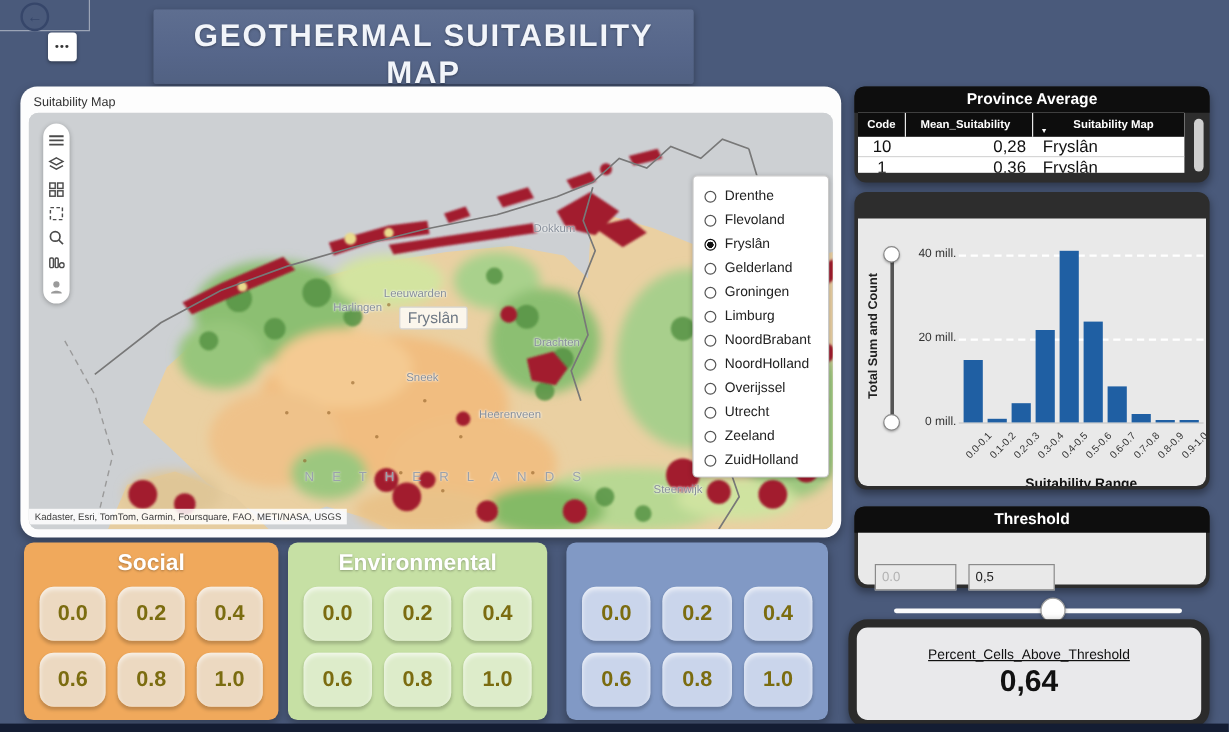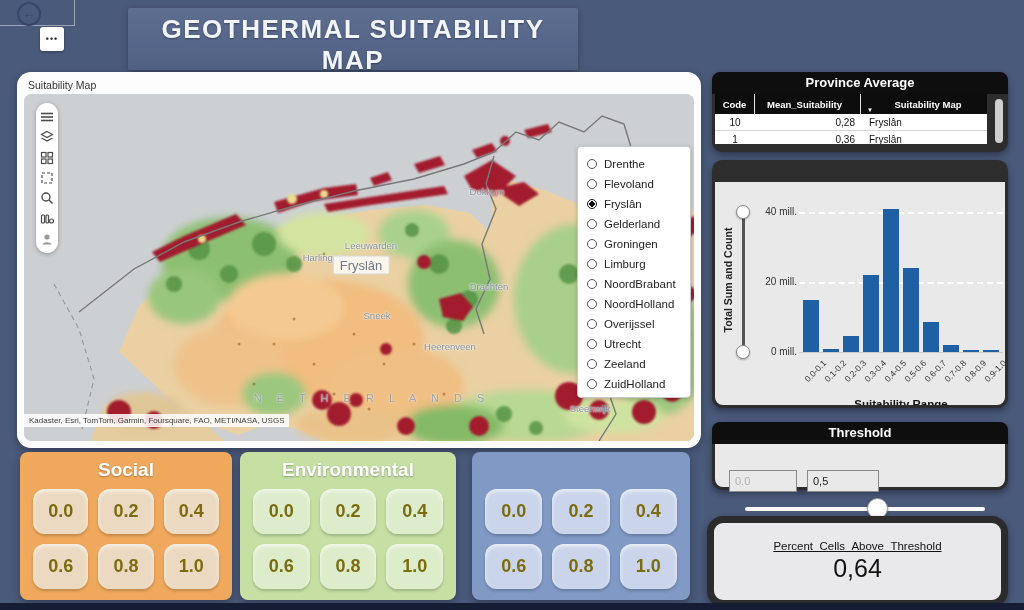--- a/index.html
+++ b/index.html
@@ -21,26 +21,26 @@
       text-shadow:0 1px 2px rgba(0,0,0,.35);}
   .title-sub{color:#e7ecf5;font-size:16px;letter-spacing:1px;margin-top:2px;}
 
   
   .map-panel{position:absolute;left:17px;top:72px;width:684px;height:376px;background:#fdfdfd;
       border-radius:14px;box-shadow:0 3px 8px rgba(0,0,0,.3);}
   .map-title{position:absolute;left:11px;top:7px;font-size:10.5px;color:#333;}
   .map-viewport{position:absolute;left:7px;top:22px;width:670px;height:347px;background:#cdd0d3;
       border-radius:8px;overflow:hidden;}
   .map-label{position:absolute;transform:translate(-50%,-50%);font-size:9.5px;color:#868e99;
-      text-shadow:0 0 2px #fff,0 0 2px #fff;white-space:nowrap;pointer-events:none;margin-left:25px;}
+      text-shadow:0 0 2px #fff,0 0 2px #fff;white-space:nowrap;pointer-events:none;}
   .region-label{position:absolute;transform:translate(-50%,-50%);background:rgba(255,255,255,.8);
       border:1px solid #d6d6d6;border-radius:2px;padding:1px 6px;font-size:13px;color:#6e7884;white-space:nowrap;}
   .country-label{position:absolute;transform:translate(-50%,-50%);font-size:11px;color:#9aa1ab;
       letter-spacing:6px;text-shadow:0 0 2px #fff;white-space:nowrap;}
-  .attribution{position:absolute;left:0;bottom:14px;background:rgba(255,255,255,.85);
+  .attribution{position:absolute;left:0;bottom:4px;background:rgba(255,255,255,.85);
       font-size:8px;color:#3c3c3c;padding:2px 5px;white-space:nowrap;text-align:center;}
   .map-toolbar{position:absolute;left:19px;top:31px;width:22px;height:150px;background:#fff;
       border-radius:11px;box-shadow:0 1px 4px rgba(0,0,0,.3);display:flex;flex-direction:column;
       align-items:center;justify-content:space-between;padding:7px 0;box-sizing:border-box;}
   .tb-icon{width:14px;height:14px;display:block;}
   .province-filter{position:absolute;left:560px;top:74px;width:114px;height:252px;background:#fff;
       border:1px solid #c9c9c9;border-radius:4px;box-shadow:0 1px 4px rgba(0,0,0,.2);
       padding:7px 0 0 9px;box-sizing:border-box;}
   .radio-item{display:flex;align-items:center;height:20px;cursor:pointer;}
   .radio-dot{width:10px;height:10px;border-radius:50%;border:1.5px solid #555;margin-right:7px;
@@ -50,21 +50,21 @@
 
   
   .panel-frame{position:absolute;background:#2d2d2d;border-radius:10px;box-shadow:0 3px 7px rgba(0,0,0,.4);}
   .panel-header{height:22px;line-height:22px;text-align:center;color:#fff;font-weight:bold;
       font-size:13px;background:#0e0e0e;border-radius:8px 8px 0 0;}
 
   
   .pa-body{position:absolute;left:3px;top:22px;width:272px;height:50px;background:#fff;overflow:hidden;}
   .pa-row{display:flex;}
   .pa-row.hdr{background:#0d0d0d;color:#fff;font-size:9.5px;font-weight:bold;height:20px;position:relative;}
-  .pa-row.body{color:#111;font-size:10px;height:16px;border-bottom:1px solid #d6d6d6;}
+  .pa-row.body{color:#111;font-size:14px;height:16px;border-bottom:1px solid #d6d6d6;}
   .pa-cell{box-sizing:border-box;display:flex;align-items:center;}
   .c0{width:40px;justify-content:center;}
   .c1{width:106px;justify-content:flex-end;padding-right:6px;}
   .c2{flex:1;justify-content:flex-start;padding-left:8px;}
   .hdr .pa-cell{justify-content:center;border-right:1px solid #e8e8e8;}
   .hdr .c2{border-right:none;}
   .sort-arrow{position:absolute;left:152px;bottom:1px;font-size:6px;color:#fff;}
   .pa-scroll{position:absolute;right:5px;top:27px;width:8px;height:44px;background:#cfcfcf;border-radius:4px;}
 
   
@@ -90,21 +90,21 @@
       font-size:11px;padding:0 5px;box-sizing:border-box;font-family:"Liberation Sans",sans-serif;}
   .th-track{position:absolute;left:30px;top:63px;width:240px;height:4px;background:#fbfbfb;border-radius:2px;}
   .th-handle{position:absolute;top:54px;width:21px;height:21px;border-radius:50%;background:#fff;
       border:1.5px solid #9a9a9a;box-sizing:border-box;box-shadow:0 1px 3px rgba(0,0,0,.3);}
 
   
   .kpi{position:absolute;left:707px;top:516px;width:301px;height:91px;border:7px solid #2b2b2b;
       border-radius:16px;background:#e9e9eb;box-sizing:border-box;box-shadow:0 3px 7px rgba(0,0,0,.4);
       display:flex;flex-direction:column;align-items:center;justify-content:center;}
   .kpi-label{font-size:11.5px;color:#111;text-decoration:underline;}
-  .kpi-value{font-size:25px;font-weight:normal;color:#111;margin-top:2px;}
+  .kpi-value{font-size:25px;font-weight:bold;color:#111;margin-top:2px;}
 
   
   .wpanel{position:absolute;top:452px;height:148px;border-radius:8px;box-shadow:0 4px 8px rgba(0,0,0,.3);}
   .wtitle{text-align:center;color:#fff;font-weight:bold;font-size:19px;margin-top:7px;
       text-shadow:0 1px 2px rgba(0,0,0,.3);}
   .wgrid{position:absolute;left:13px;right:13px;top:37px;bottom:11px;display:grid;
       grid-template-columns:repeat(3,1fr);grid-template-rows:repeat(2,1fr);gap:10px;}
   .wbtn{border-radius:12px;display:flex;align-items:center;justify-content:center;font-weight:bold;
       font-size:18px;box-shadow:0 2px 3px rgba(0,0,0,.2),inset 0 2px 4px rgba(255,255,255,.7);cursor:pointer;}
 

